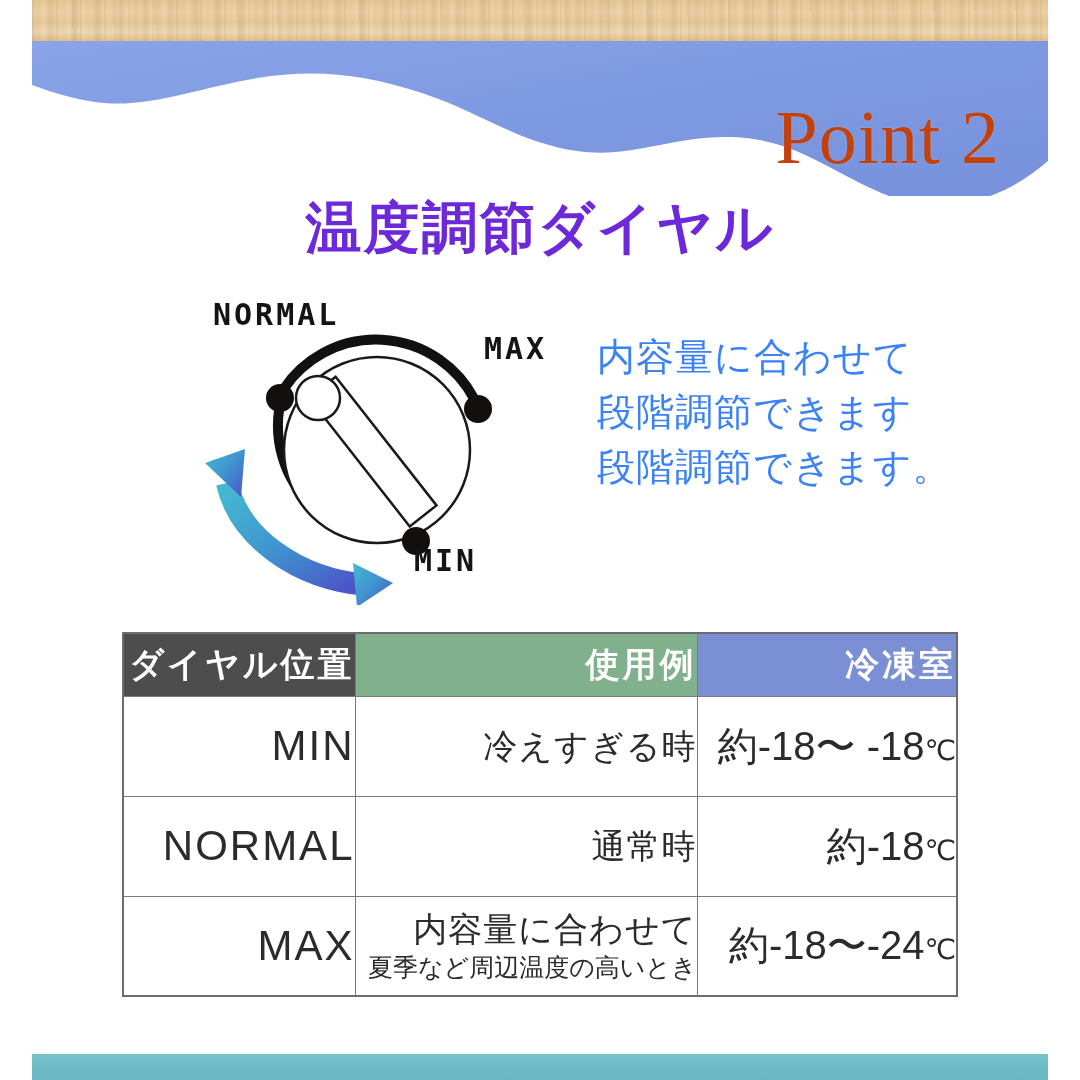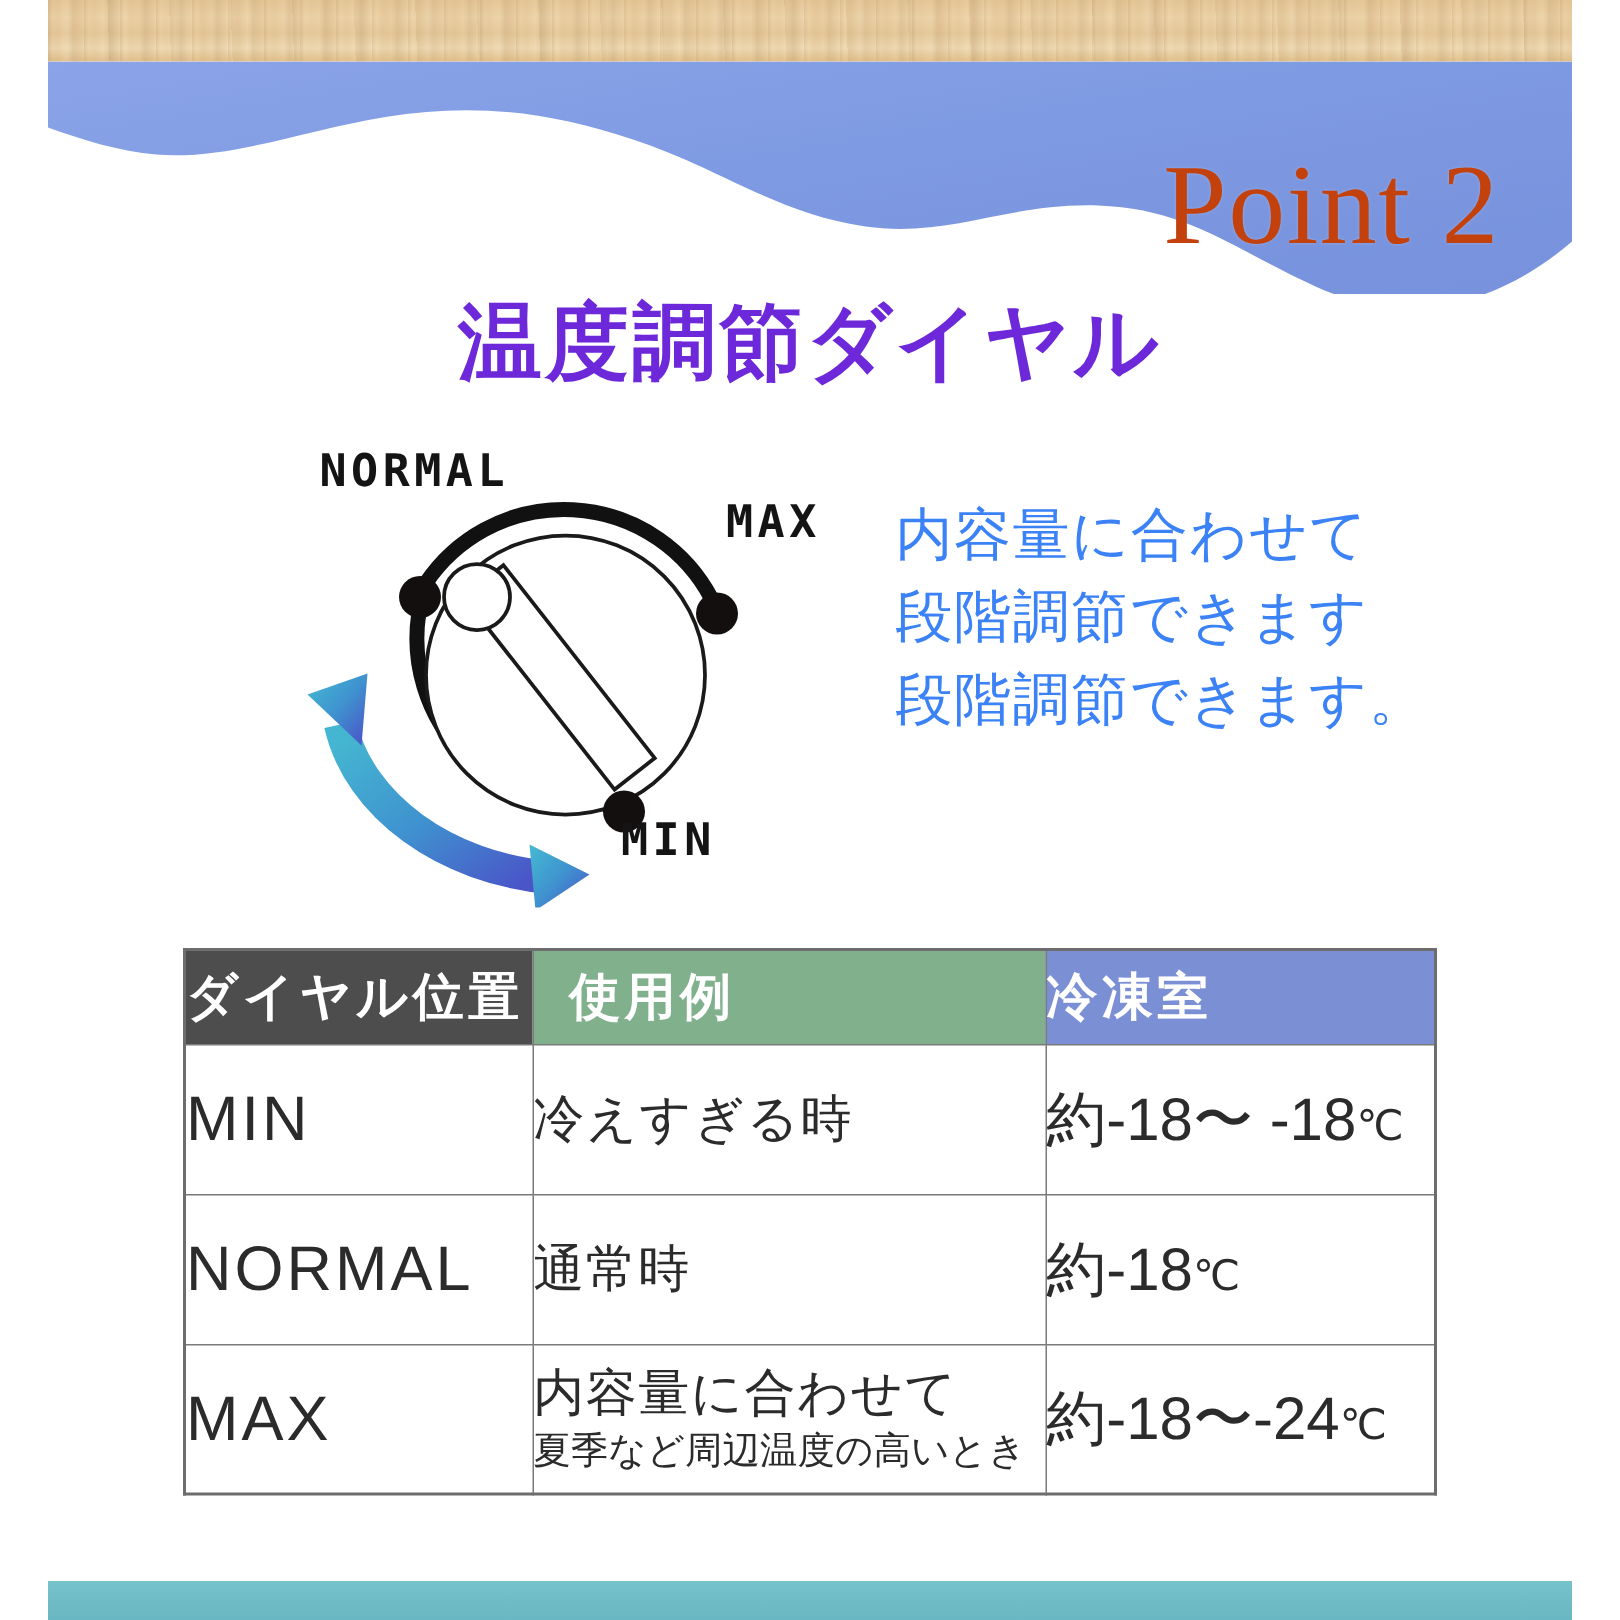--- a/index.html
+++ b/index.html
@@ -94,21 +94,21 @@
     width:834px;
     table-layout:fixed;
     border:2px solid #6d6d6d;
   }
   table.dial-table col.c1 { width:232px; }
   table.dial-table col.c2 { width:342px; }
   table.dial-table col.c3 { width:260px; }
 
   table.dial-table th, table.dial-table td {
     border:1px solid #7a7a7a;
-    text-align:left;
+    text-align:right;
     vertical-align:middle;
     color:#2b2b2b;
   }
   table.dial-table th {
     height:63px;
     font-size:34px;
     font-weight:700;
     color:#ffffff;
     letter-spacing:3px;
   }

